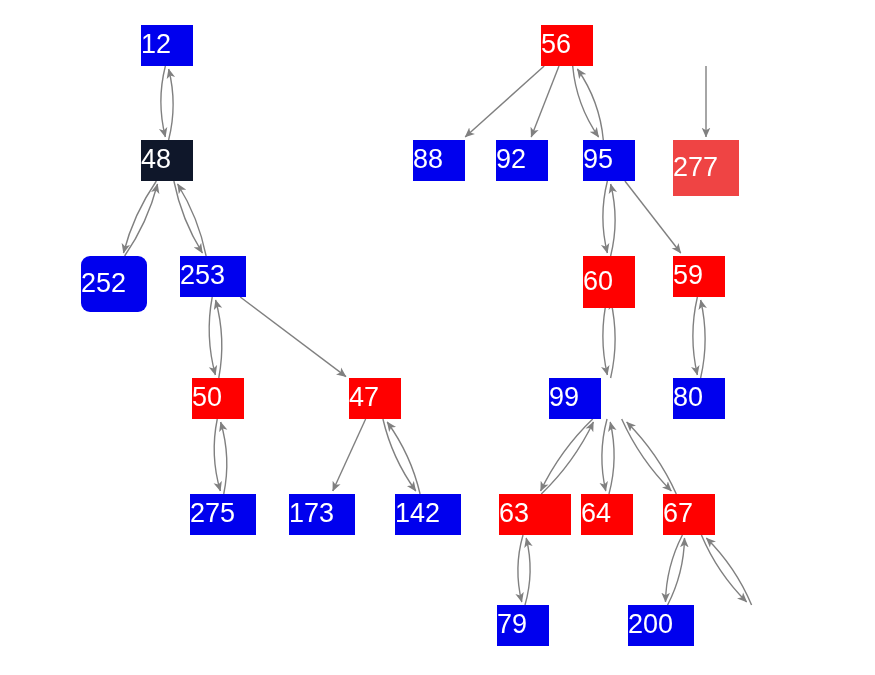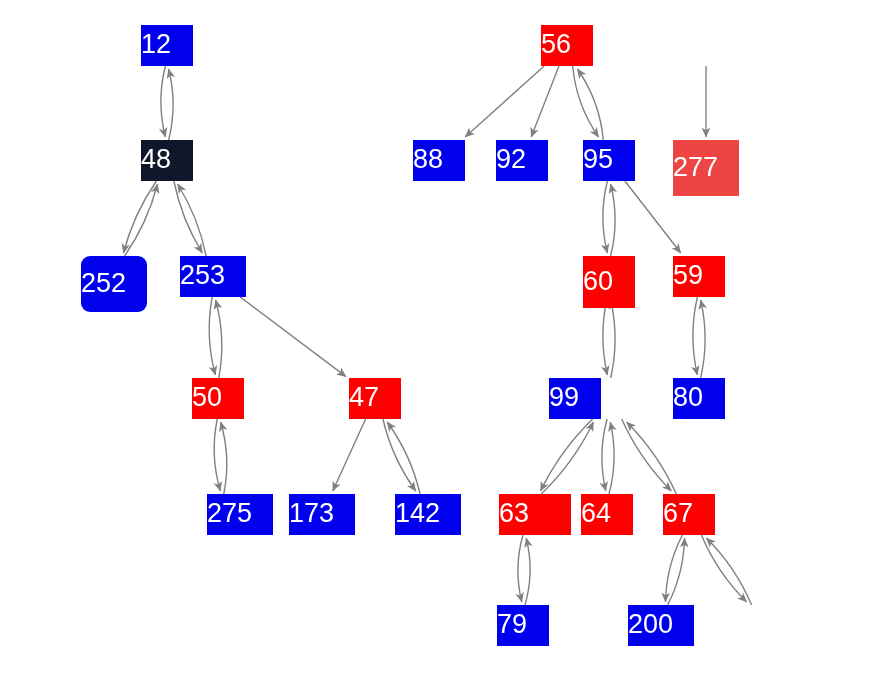--- a/index.html
+++ b/index.html
@@ -185,21 +185,21 @@
       </div>
       <div class="graph-node" style="left: 349px; top: 378px; width: 52px; height: 41px; background: rgb(255, 0, 0);">
         <span class="node-label">47</span>
       </div>
       <div class="graph-node" style="left: 549px; top: 378px; width: 52px; height: 41px; background: rgb(0, 0, 238);">
         <span class="node-label">99</span>
       </div>
       <div class="graph-node" style="left: 673px; top: 378px; width: 52px; height: 41px; background: rgb(0, 0, 238);">
         <span class="node-label">80</span>
       </div>
-      <div class="graph-node" style="left: 190px; top: 494px; width: 66px; height: 41px; background: rgb(0, 0, 238); margin-left: 17px;">
+      <div class="graph-node" style="left: 190px; top: 494px; width: 66px; height: 41px; background: rgb(0, 0, 238);">
         <span class="node-label">275</span>
       </div>
       <div class="graph-node" style="left: 289px; top: 494px; width: 66px; height: 41px; background: rgb(0, 0, 238);">
         <span class="node-label">173</span>
       </div>
       <div class="graph-node" style="left: 395px; top: 494px; width: 66px; height: 41px; background: rgb(0, 0, 238);">
         <span class="node-label">142</span>
       </div>
       <div class="graph-node" style="left: 499px; top: 494px; width: 72px; height: 41px; background: rgb(255, 0, 0);">
         <span class="node-label">63</span>

